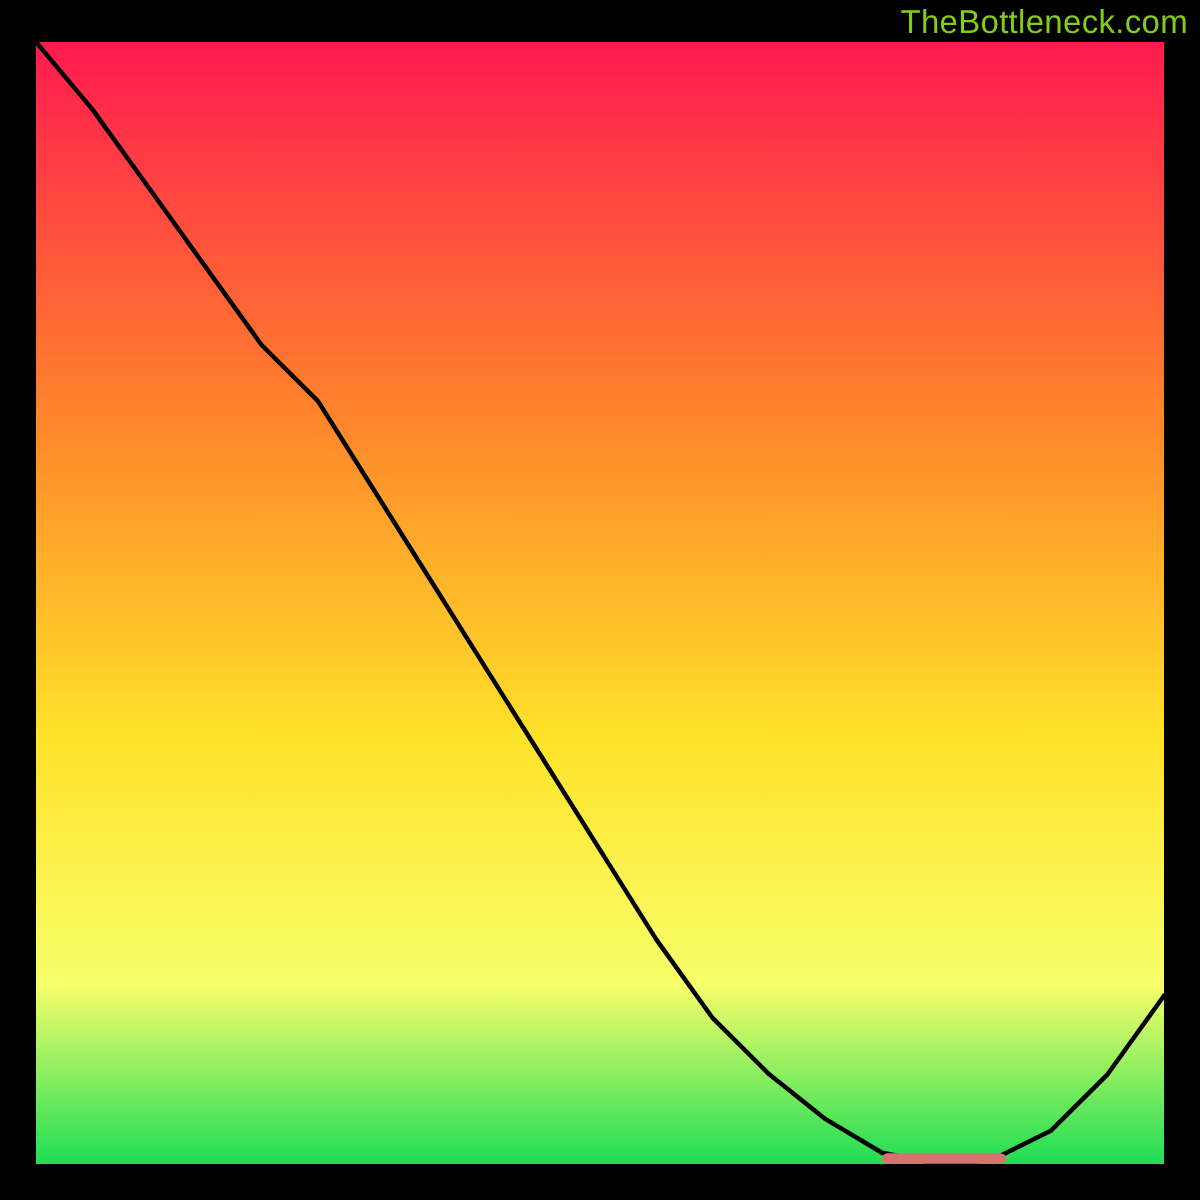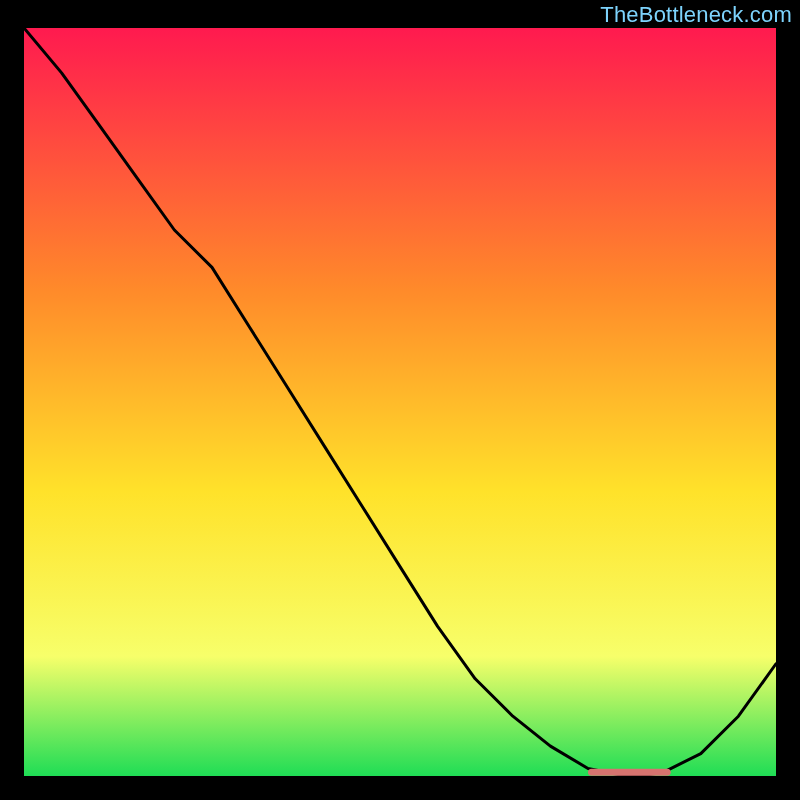--- a/index.html
+++ b/index.html
@@ -14,21 +14,21 @@
   .outer {
     position: relative;
     width: 800px;
     height: 800px;
     background: #000;
   }
   .watermark {
     position: absolute;
     top: 2px;
     right: 8px;
-    color: #7dd3fc;
+    color: #84cc16;
     font-size: 22px;
     font-weight: 500;
     letter-spacing: 0.2px;
     user-select: none;
   }
   .plot-frame {
     position: absolute;
     left: 24px;
     top: 28px;
     width: 752px;

